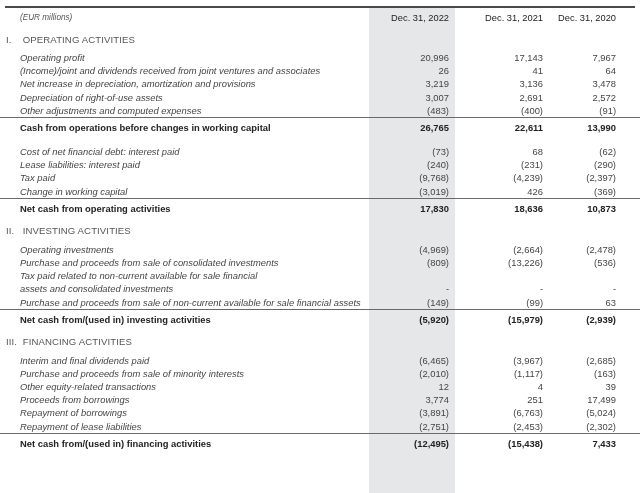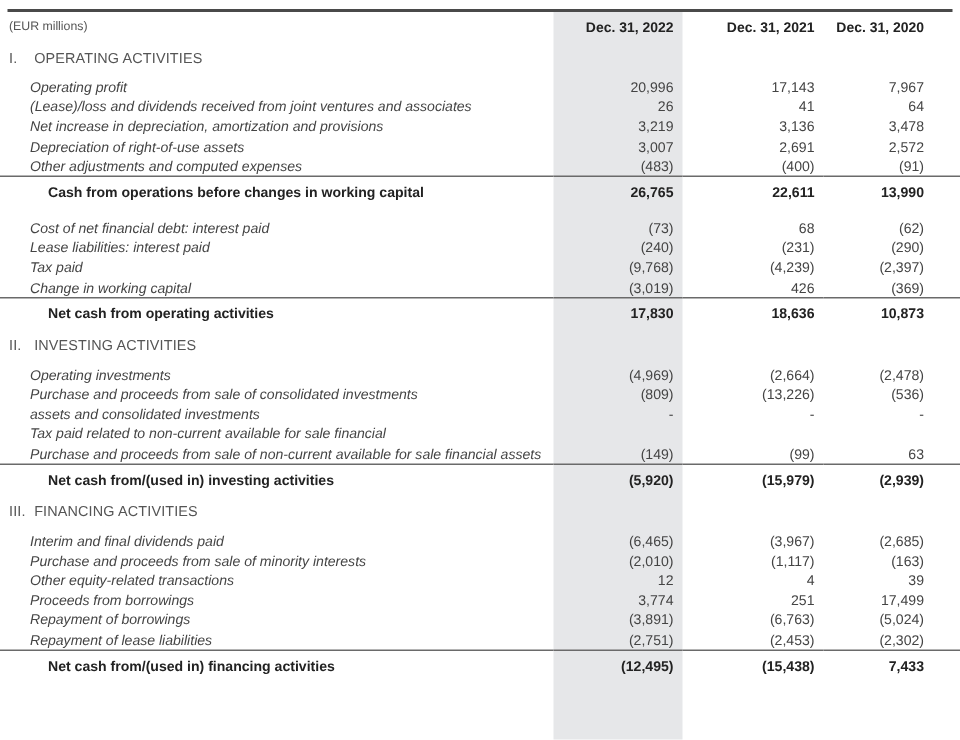--- a/index.html
+++ b/index.html
@@ -20,30 +20,30 @@
     border-collapse: collapse; table-layout: fixed; font-size: 9.4px;
   }
   col.c-label { width: 369px; }
   col.c-22 { width: 86px; }
   col.c-21 { width: 94px; }
   col.c-20 { width: 91px; }
   td { padding: 0; white-space: nowrap; }
   td.num { text-align: right; padding-right: 6px; }
   td.num.c22 { padding-right: 6px; }
   td.num.c20 { padding-right: 24px; }
-  tr.hdr td { height: 19px; font-weight: bold; color: #222; font-size: 9.3px; }
-  tr.hdr td.unit { font-weight: normal; color: #555; font-size: 8.2px; padding-left: 6px; }
+  tr.hdr td { height: 19px; font-weight: normal; color: #222; font-size: 9.3px; }
+  tr.hdr td.unit { font-style: italic; font-weight: normal; color: #555; font-size: 8.2px; padding-left: 20px; }
   tr.sec td { height: 24px; margin-left: 18px; }
   tr.sec td.lbl { padding-left: 6px; color: #555; font-size: 9.6px; letter-spacing: 0.1px; }
   tr.sec td.lbl .rn { display: inline-block; width: 14px; }
   tr.item td { height: 13.2px; color: #444; }
   tr.item td.lbl { padding-left: 20px; font-style: italic; }
   tr.gap td { height: 7px; }
   tr.tot td { height: 20px; font-weight: bold; color: #222; border-top: 1.5px solid #6a6a6a; }
-  tr.tot td.lbl { padding-left: 32px; }
+  tr.tot td.lbl { padding-left: 20px; }
 </style>
 </head>
 <body>
 
 <div class="page">
   <div class="hl-col" style="background: rgb(230, 231, 233);"></div>
   <div class="top-rule"></div>
 
   <table>
     <colgroup>
@@ -63,21 +63,21 @@
       <tr class="sec">
         <td class="lbl" colspan="4"><span class="rn">I.</span> <span>OPERATING ACTIVITIES</span></td>
       </tr>
       <tr class="item">
           <td class="lbl">Operating profit</td>
           <td class="num c22">20,996</td>
           <td class="num">17,143</td>
           <td class="num c20">7,967</td>
         </tr>
       <tr class="item">
-          <td class="lbl">(Lease)/loss and dividends received from joint ventures and associates</td>
+          <td class="lbl">(Income)/joint and dividends received from joint ventures and associates</td>
           <td class="num c22">26</td>
           <td class="num">41</td>
           <td class="num c20">64</td>
         </tr>
       <tr class="item">
           <td class="lbl">Net increase in depreciation, amortization and provisions</td>
           <td class="num c22">3,219</td>
           <td class="num">3,136</td>
           <td class="num c20">3,478</td>
         </tr>
@@ -142,32 +142,32 @@
           <td class="num">(2,664)</td>
           <td class="num c20">(2,478)</td>
         </tr>
       <tr class="item">
           <td class="lbl">Purchase and proceeds from sale of consolidated investments</td>
           <td class="num c22">(809)</td>
           <td class="num">(13,226)</td>
           <td class="num c20">(536)</td>
         </tr>
       <tr class="item">
+          <td class="lbl">Tax paid related to non-current available for sale financial</td>
+          <td class="num c22"></td>
+          <td class="num"></td>
+          <td class="num c20"></td>
+        </tr>
+      <tr class="item">
           <td class="lbl">assets and consolidated investments</td>
           <td class="num c22">-</td>
           <td class="num">-</td>
           <td class="num c20">-</td>
         </tr>
       <tr class="item">
-          <td class="lbl">Tax paid related to non-current available for sale financial</td>
-          <td class="num c22"></td>
-          <td class="num"></td>
-          <td class="num c20"></td>
-        </tr>
-      <tr class="item">
           <td class="lbl">Purchase and proceeds from sale of non-current available for sale financial assets</td>
           <td class="num c22">(149)</td>
           <td class="num">(99)</td>
           <td class="num c20">63</td>
         </tr>
       <tr class="tot">
           <td class="lbl">Net cash from/(used in) investing activities</td>
           <td class="num c22">(5,920)</td>
           <td class="num">(15,979)</td>
           <td class="num c20">(2,939)</td>

